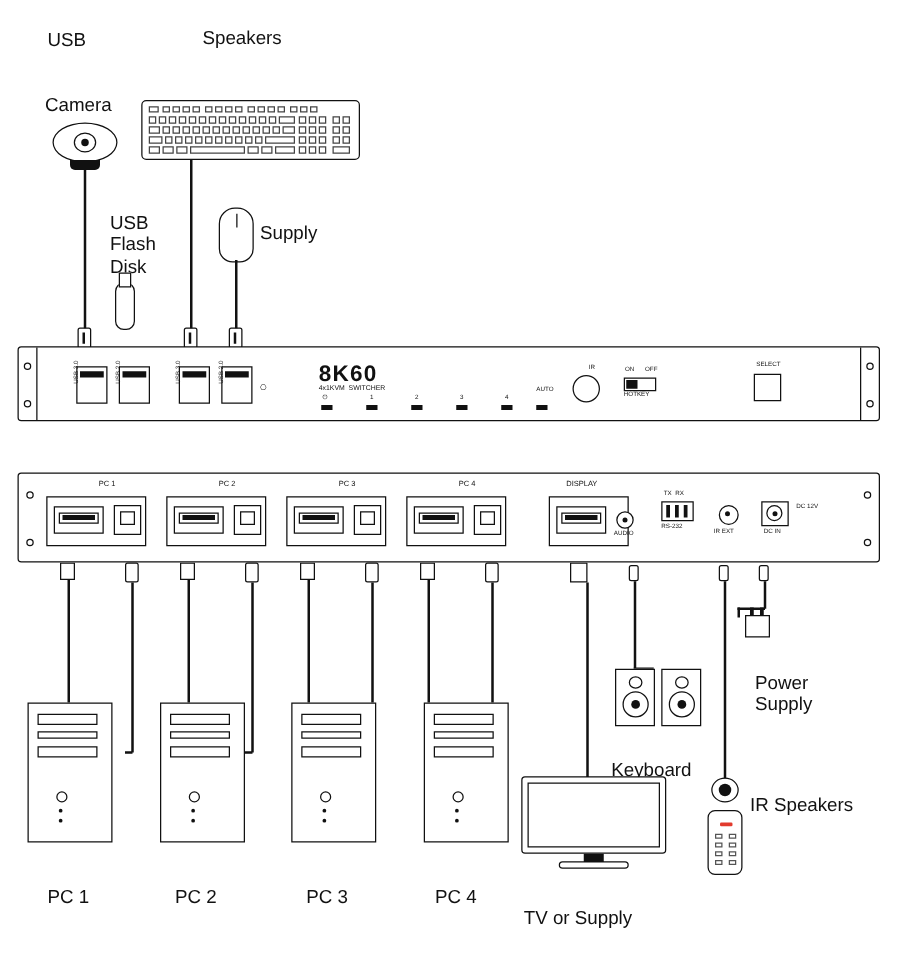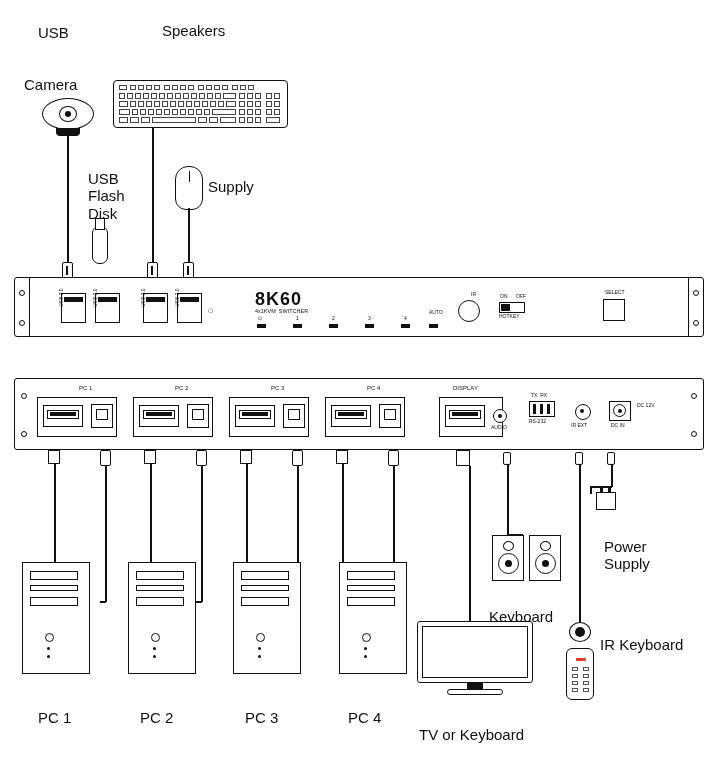--- a/index.html
+++ b/index.html
@@ -95,30 +95,30 @@
 
   .redrow{position:absolute;width:10px;height:3px;background:#e23b2e;border-radius:1px;}
 </style>
 </head>
 <body>
 
 <div id="stage">
 
   <div class="lbl" style="left:38px;top:24px;">USB</div>
   <div class="lbl" style="left:162px;top:22px;">Speakers</div>
-  <div class="lbl" style="left:24px;top:76px;">Camera</div>
+  <div class="lbl" style="left:36px;top:76px;">Camera</div>
   <div class="lbl" style="left:88px;top:170px;">USB
 Flash
 Disk</div>
   <div class="lbl" style="left:208px;top:178px;">Supply</div>
   <div class="lbl" style="left:604px;top:538px;">Power
 Supply</div>
   <div class="lbl" style="left:489px;top:608px;">Keyboard</div>
-  <div class="lbl" style="left:600px;top:636px;">IR Keyboard</div>
-  <div class="lbl" style="left:419px;top:726px;">TV or Keyboard</div>
+  <div class="lbl" style="left:600px;top:636px;">IR Speakers</div>
+  <div class="lbl" style="left:419px;top:726px;">TV or Supply</div>
   <div class="lbl" style="left:38px;top:709px;">PC 1</div>
   <div class="lbl" style="left:140px;top:709px;">PC 2</div>
   <div class="lbl" style="left:245px;top:709px;">PC 3</div>
   <div class="lbl" style="left:348px;top:709px;">PC 4</div>
 
   <div id="cam">
     <div id="camBody"></div>
     <div id="camLens"></div>
     <div id="camFoot"></div>
   </div>

